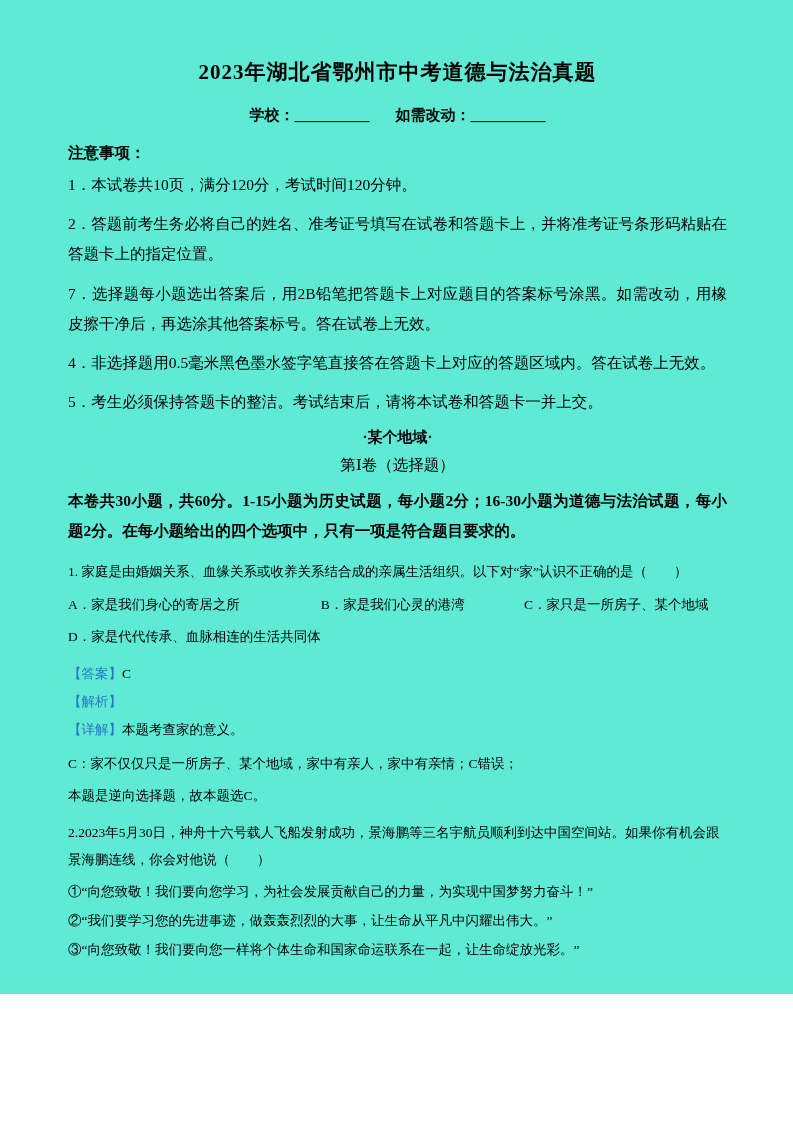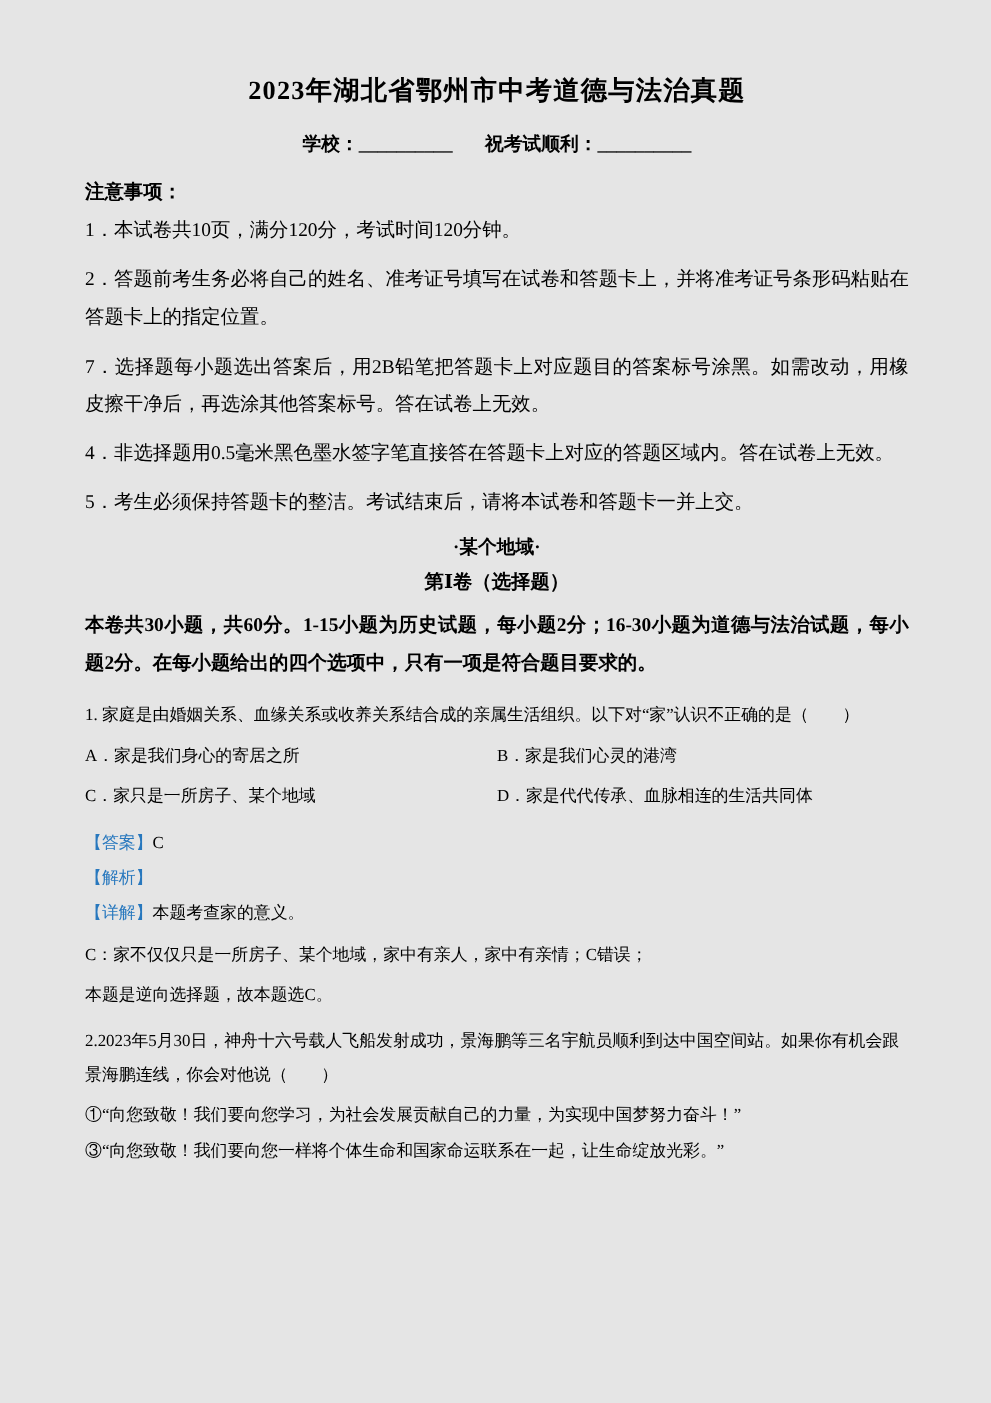--- a/index.html
+++ b/index.html
@@ -1,48 +1,48 @@
 <!DOCTYPE html>
 <html><head>
 <meta charset="utf-8">
 <style>
   * { margin:0; padding:0; box-sizing:border-box; }
   html,body { background:#ffffff; }
   body { font-family:"Liberation Serif","DejaVu Serif",serif; color:#000000; }
   .page {
-    width:793px; height:1122px; margin:0 auto; background:#e5e5e5;
+    width:793px; height:994px; margin:0 auto; background:#5eead4;
     padding:58px 66px 30px 68px; overflow:hidden;
   }
   .exam-title { text-align:center; font-weight:bold; font-size:21px; letter-spacing:1px; margin-bottom:20px; }
   .school-line { text-align:center; font-weight:bold; font-size:15px; margin-bottom:18px; }
   .school-line .blank { font-weight:bold; }
   .school-line .gap { display:inline-block; width:26px; }
   .notice-heading { font-weight:bold; font-size:15.5px; margin-bottom:6px; }
   .notice-item { font-weight:normal; font-size:15.5px; line-height:1.95; margin-bottom:9px; text-align:justify; }
   .wishes { text-align:center; font-weight:bold; font-size:15px; margin:10px 0 8px 0; }
-  .section-title { text-align:center; font-weight:bold; font-size:15.5px; margin:6px 0 10px 0; }
+  .section-title { text-align:center; font-weight:normal; font-size:15.5px; margin:6px 0 10px 0; }
   .section-intro { font-weight:bold; font-size:15.5px; line-height:1.95; margin-bottom:12px; text-align:justify; }
   .q-stem { font-size:13.5px; line-height:2.0; margin-bottom:4px; }
-  .options { display:grid; grid-template-columns:1fr 1fr; font-size:13.5px; line-height:2.4; margin-bottom:6px; }
+  .options { display:grid; grid-template-columns:1fr 1fr 1fr; font-size:13.5px; line-height:2.4; margin-bottom:6px; }
   .option { white-space:nowrap; }
   .meta-line { font-size:13.5px; line-height:2.1; }
   .label-blue { color:#2878BE; }
   .exp { font-size:13.5px; line-height:2.0; margin:5px 0; text-align:justify; }
   .q-block { margin-top:10px; }
   .stmt { font-size:13.5px; line-height:2.15; }
 </style>
 </head>
 <body>
 
 <div class="page">
 
   <div class="exam-title">2023年湖北省鄂州市中考道德与法治真题</div>
 
   <div class="school-line">
-    <span>学校：</span><span class="blank">__________</span><span class="gap"></span><span>祝考试顺利：</span><span class="blank">__________</span>
+    <span>学校：</span><span class="blank">__________</span><span class="gap"></span><span>如需改动：</span><span class="blank">__________</span>
   </div>
 
   <div class="notice-heading">注意事项：</div>
   <div class="notice-item">1．本试卷共10页，满分120分，考试时间120分钟。</div>
   <div class="notice-item">2．答题前考生务必将自己的姓名、准考证号填写在试卷和答题卡上，并将准考证号条形码粘贴在答题卡上的指定位置。</div>
   <div class="notice-item">7．选择题每小题选出答案后，用2B铅笔把答题卡上对应题目的答案标号涂黑。如需改动，用橡皮擦干净后，再选涂其他答案标号。答在试卷上无效。</div>
   <div class="notice-item">4．非选择题用0.5毫米黑色墨水签字笔直接答在答题卡上对应的答题区域内。答在试卷上无效。</div>
   <div class="notice-item">5．考生必须保持答题卡的整洁。考试结束后，请将本试卷和答题卡一并上交。</div>
 
   <div class="wishes">·某个地域·</div>
@@ -68,16 +68,17 @@
     <div class="meta-line">
       <span class="label-blue">【详解】</span><span>本题考查家的意义。</span>
     </div>
     <div class="exp">C：家不仅仅只是一所房子、某个地域，家中有亲人，家中有亲情；C错误；</div>
     <div class="exp">本题是逆向选择题，故本题选C。</div>
   </div>
 
   <div class="q-block">
     <div class="q-stem">2.2023年5月30日，神舟十六号载人飞船发射成功，景海鹏等三名宇航员顺利到达中国空间站。如果你有机会跟景海鹏连线，你会对他说（　　）</div>
     <div class="stmt">①“向您致敬！我们要向您学习，为社会发展贡献自己的力量，为实现中国梦努力奋斗！”</div>
+    <div class="stmt">②“我们要学习您的先进事迹，做轰轰烈烈的大事，让生命从平凡中闪耀出伟大。”</div>
     <div class="stmt">③“向您致敬！我们要向您一样将个体生命和国家命运联系在一起，让生命绽放光彩。”</div>
   </div>
 
 </div>
 
 </body></html>

